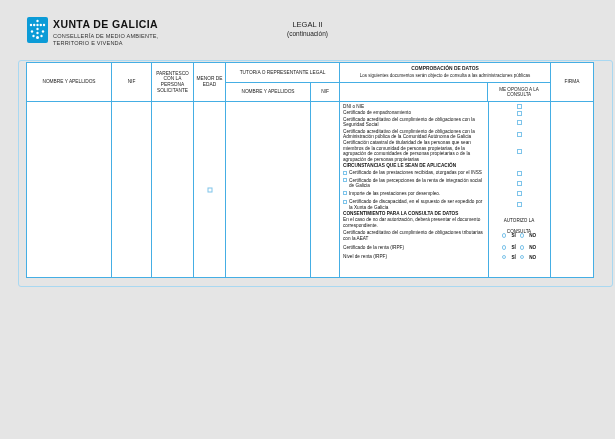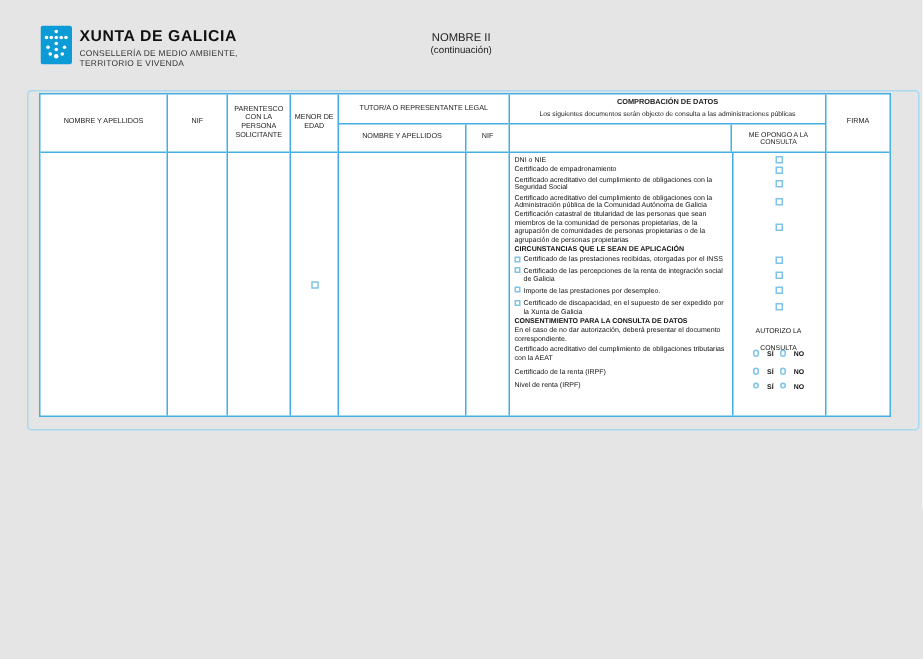--- a/index.html
+++ b/index.html
@@ -96,21 +96,21 @@
     </g>
   </svg>
   <div class="org">
     <div class="org-name">XUNTA DE GALICIA</div>
     <div class="org-dept">
       <div>CONSELLERÍA DE MEDIO AMBIENTE,</div>
       <div>TERRITORIO E VIVENDA</div>
     </div>
   </div>
   <div class="annex">
-    <div class="annex-title">NOMBRE II</div>
+    <div class="annex-title">LEGAL II</div>
     <div class="annex-sub">(continuación)</div>
   </div>
 
   <div class="frame"></div>
 
   <div class="tbl">
 
     <div class="col c1">
       <div class="hcell">NOMBRE Y APELLIDOS</div>
       <div class="bcell"></div>

